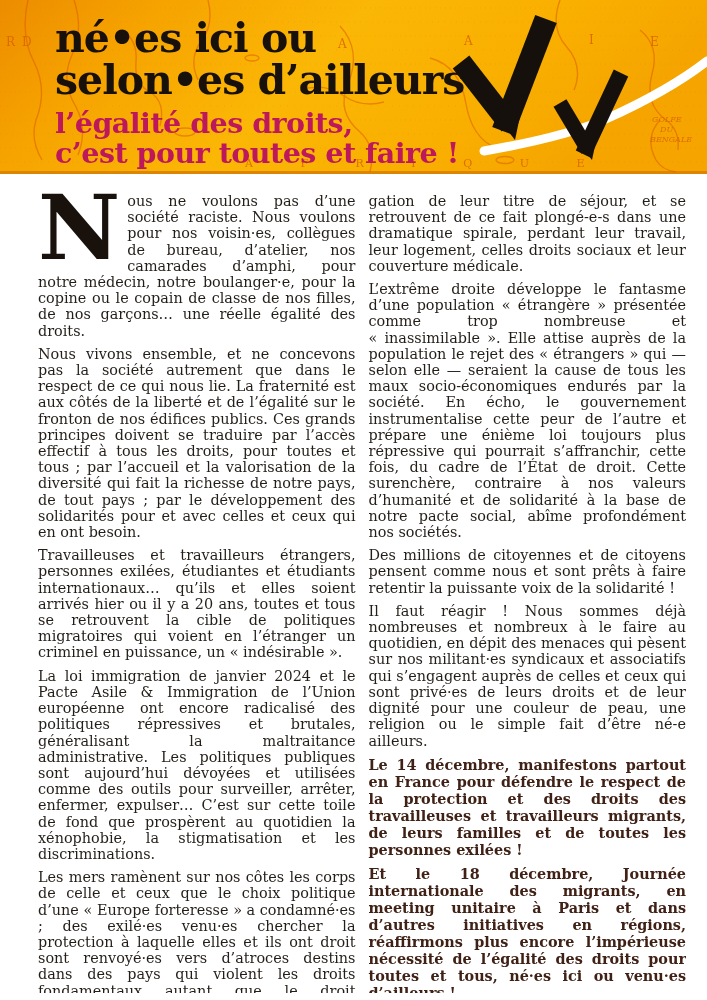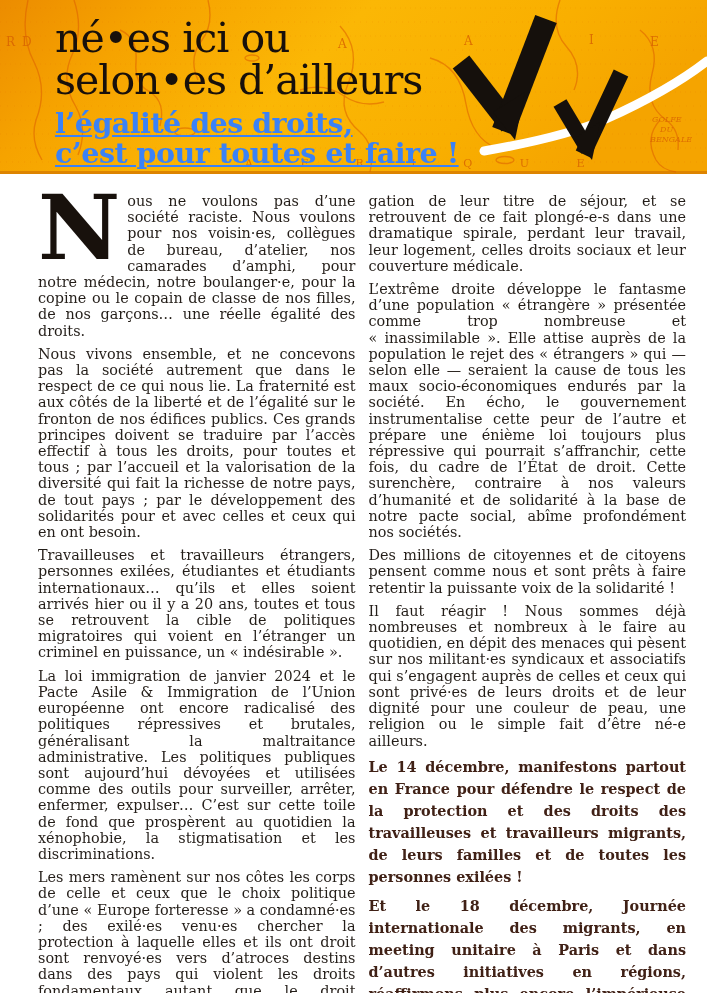--- a/index.html
+++ b/index.html
@@ -14,34 +14,33 @@
   .hero{
     position:relative;
     width:707px;height:174px;
     overflow:hidden;
   }
   .hero svg{position:absolute;left:0;top:0;display:block;}
   .hero-text{
     position:absolute;left:55px;top:18px;z-index:3;
   }
   .hero-title{
-    font-weight:400;
+    font-weight:700;
     font-size:41px;
     line-height:1.02;
     letter-spacing:-1px;
     color:#18100b;
   }
   .hero-sub{
     margin-top:7px;
     font-weight:700;
     font-size:28.5px;
     line-height:1.05;
     letter-spacing:-0.5px;
-    color:#3b82f6;
-    text-decoration:underline;
+    color:#be185d;
   }
   
   .columns{
     position:absolute;
     left:38px;top:193px;
     width:648px;height:800px;
     display:flex;
     gap:13px;
     overflow:hidden;
   }
@@ -60,21 +59,21 @@
     font-size:90px;
     line-height:64px;
     font-weight:700;
     padding:2px 7px 0 0;
     color:#18110c;
   }
   p.emph{
     font-weight:700;
     color:#4021166;
     color:#402116;
-    line-height:22px;
+    line-height:17px;
   }
 </style>
 </head>
 <body>
 
 <div class="page">
 
   <header class="hero">
     <svg width="707" height="174" viewBox="0 0 707 174" xmlns="http://www.w3.org/2000/svg">
       <defs>

